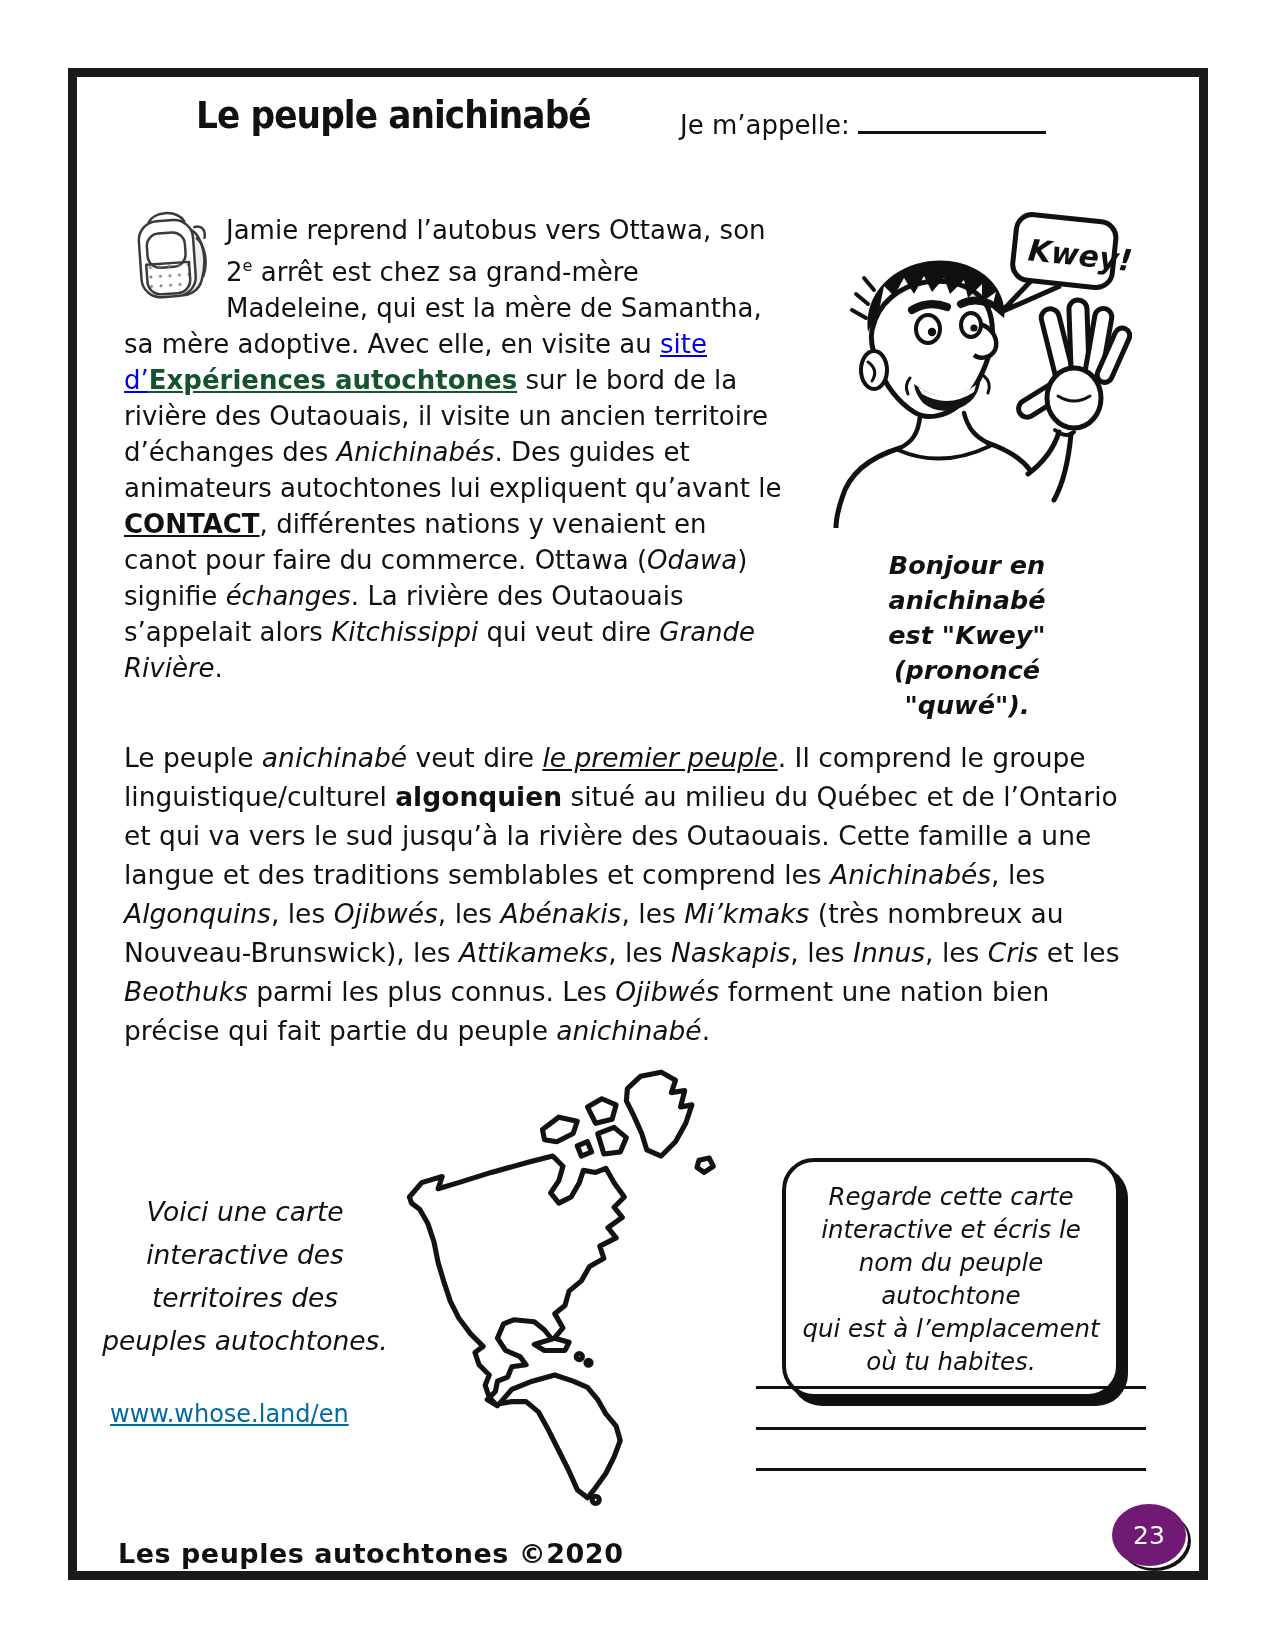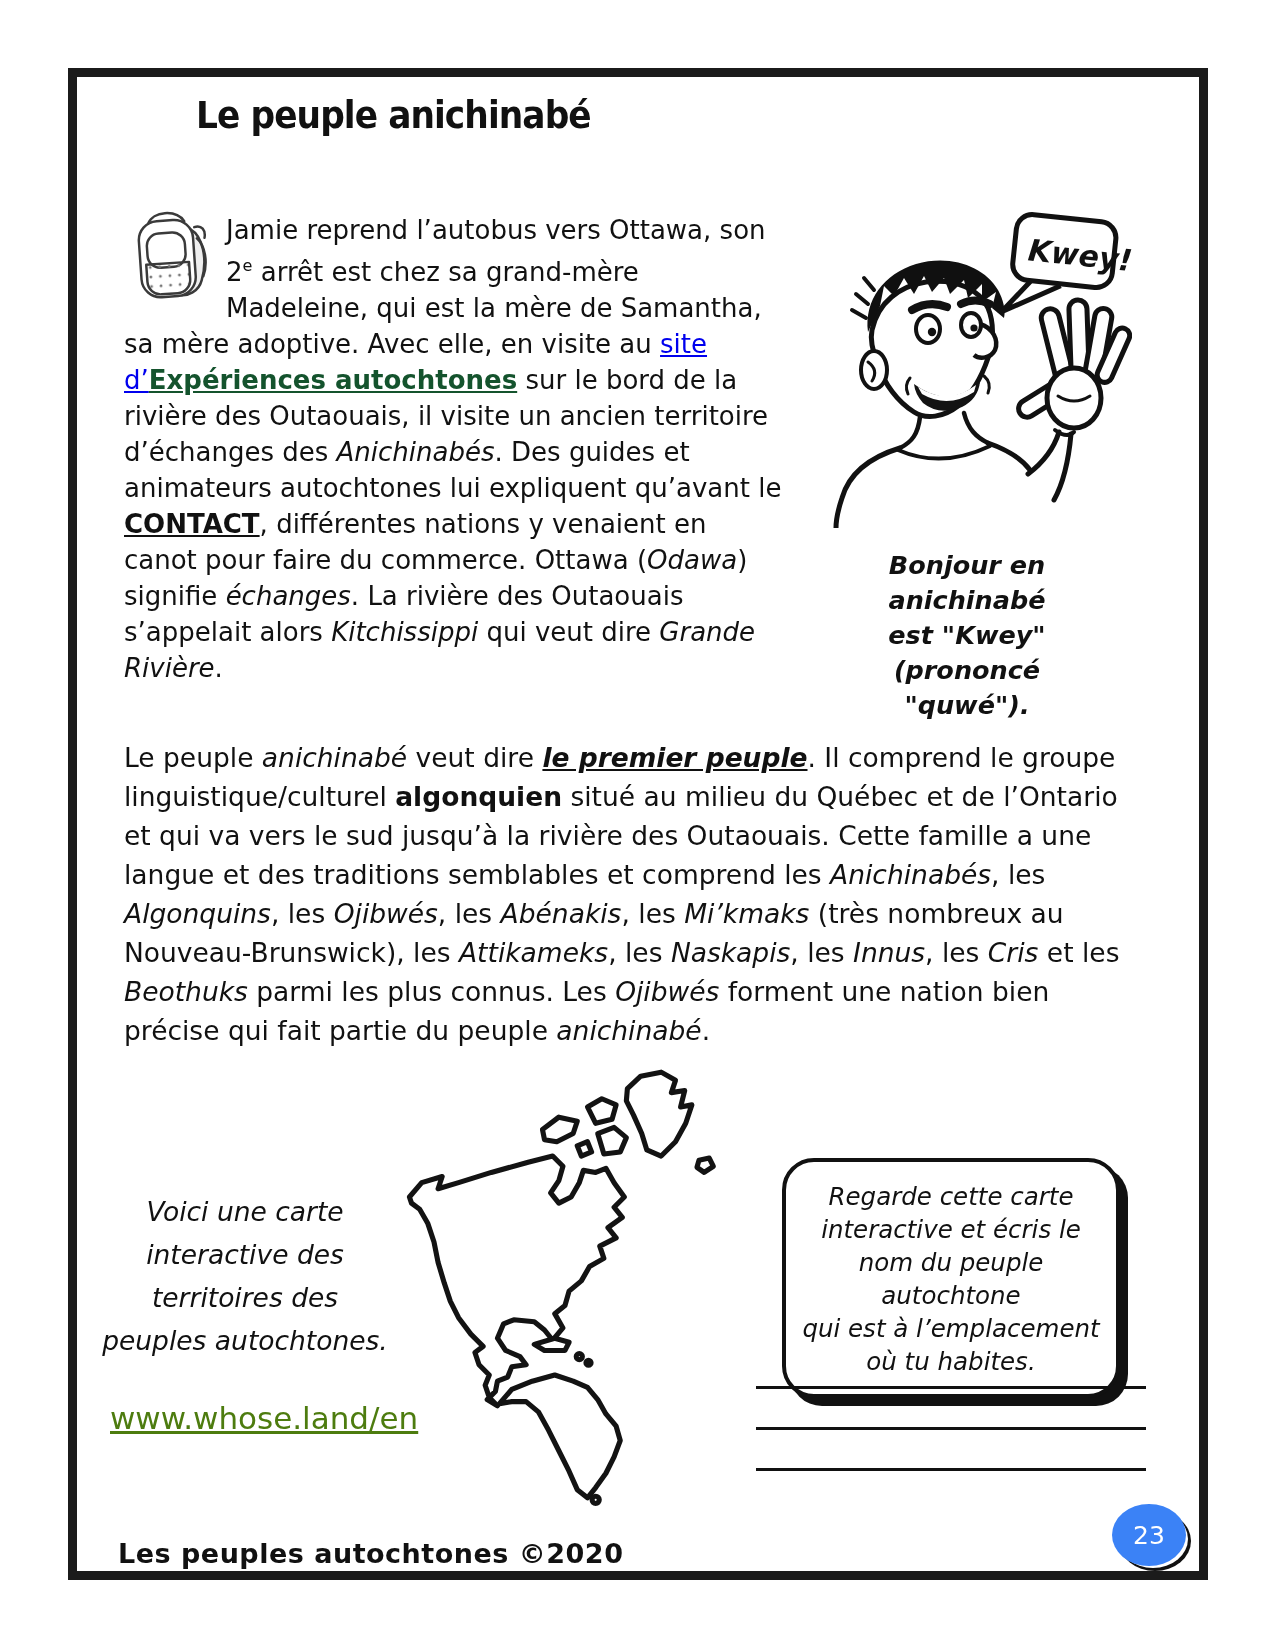--- a/index.html
+++ b/index.html
@@ -11,54 +11,57 @@
          transform:scaleX(.93);transform-origin:left;white-space:nowrap;}
   .nameline{position:absolute;left:680px;top:104px;font-size:26px;white-space:nowrap;}
   .blank{display:inline-block;width:188px;border-bottom:3px solid #111;height:1.05em;margin-left:8px;vertical-align:baseline;}
   
   .p1{position:absolute;left:124px;top:212px;width:660px;font-size:26px;line-height:36px;}
   .bp-spacer{float:left;width:102px;height:78px;}
   .p2{position:absolute;left:124px;top:738px;width:1000px;font-size:26.5px;line-height:39px;}
   .sg-i{font-style:italic;margin-top:7px;}
   .sg-b{font-weight:bold;}
   .sg-bu{font-weight:bold;text-decoration:underline;}
-  .sg-ibu{font-style:italic;font-weight:bold;text-decoration:underline;}
+  .sg-ibu{font-style:italic;font-weight:normal;text-decoration:underline;}
   .sg-l{color:#0000EE;text-decoration:underline;}
   .sg-lb{color:#14532d;font-weight:bold;text-decoration:underline;}
   .sg-sup{vertical-align:super;font-size:.62em;}
   
   .boy{position:absolute;left:822px;top:198px;width:310px;height:330px;}
   .kwey-caption{position:absolute;left:812px;top:548px;width:310px;text-align:center;
       font-style:italic;font-weight:600;font-size:25.5px;line-height:35px;white-space:pre-line;}
   
   .backpack{position:absolute;left:126px;top:206px;width:94px;height:100px;}
   .map-caption{position:absolute;left:100px;top:1190px;width:290px;text-align:center;
       font-style:italic;font-size:26.5px;line-height:43px;white-space:pre-line;}
-  .map-link{position:absolute;left:110px;top:1400px;font-size:31px;color:#4d7c0f;text-decoration:underline;}
+  .map-link{position:absolute;left:110px;top:1400px;font-size:24px;color:#0369a1;text-decoration:underline;}
   .americas{position:absolute;left:396px;top:1066px;width:340px;height:440px;}
   .instruction-box{position:absolute;left:782px;top:1134px;width:338px;min-height:152px;
       border:4px solid #111;border-radius:32px;box-shadow:8px 8px 0 0 #111;background:#fff;
       padding:18px 10px 16px 10px;box-sizing:border-box;text-align:center;
       font-style:italic;font-size:24.5px;line-height:33px;white-space:pre-line;margin-top:24px;}
   .ans{position:absolute;left:756px;width:390px;border-top:3px solid #111;height:0;}
   
   .footer-left{position:absolute;left:118px;top:1538px;font-size:27px;font-weight:700;letter-spacing:.5px;}
   .footer-site{position:absolute;left:708px;top:1537px;font-size:28px;font-weight:700;color:#0000EE;letter-spacing:1px;text-decoration:none;}
   .badge{position:absolute;left:1112px;top:1504px;width:74px;height:62px;border-radius:50%;
-      background:#3b82f6;color:#fff;display:flex;align-items:center;justify-content:center;
+      background:#701a75;color:#fff;display:flex;align-items:center;justify-content:center;
       font-size:25px;box-shadow:4px 4px 0 -2px #fff,6px 6px 0 -1px #111;}
   svg .ink{stroke:#111;fill:none;stroke-linecap:round;stroke-linejoin:round;}
 </style>
 </head>
 <body>
 
 <div id="page">
   <div id="frame"></div>
 
   <div class="title">Le peuple anichinabé</div>
+  <div class="nameline">
+    <span>Je m’appelle:</span><span class="blank"></span>
+  </div>
 
   <svg class="backpack" viewBox="0 0 95 105">
     <defs>
       <pattern id="dots" width="10" height="10" patternUnits="userSpaceOnUse">
         <circle cx="3" cy="3" r="1.5" fill="#777"></circle>
       </pattern>
     </defs>
     <g transform="rotate(-4 45 55)" stroke="#3a3a3a" stroke-width="2.6" fill="#fff" stroke-linejoin="round" stroke-linecap="round">
       <path d="M68,26 C80,34 84,58 76,80 C72,92 60,96 52,94 L60,30 Z" fill="#eee"></path>
       <path d="M72,24 C80,22 84,28 82,36 M74,36 C82,44 84,62 78,76" fill="none"></path>

